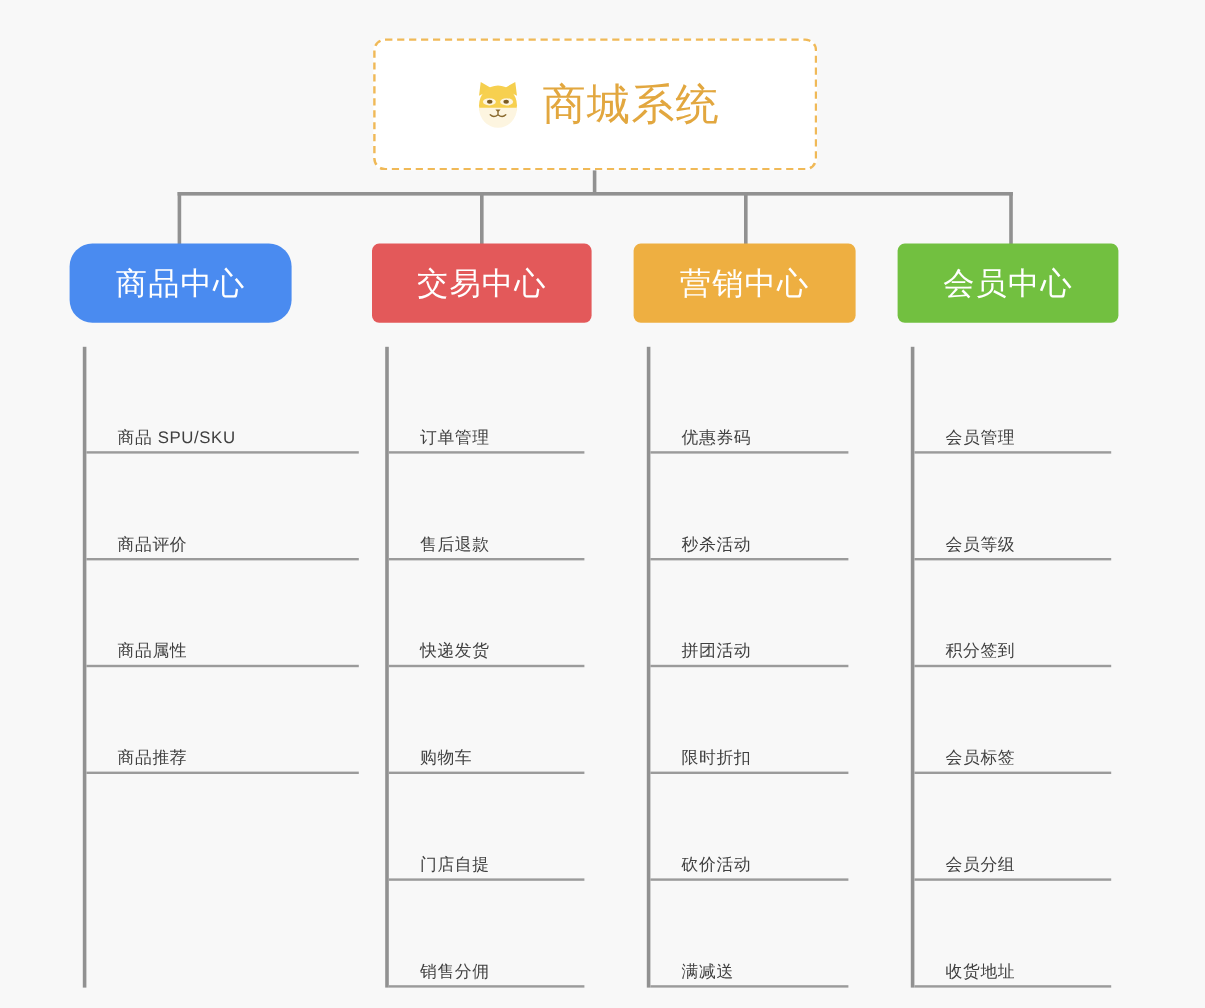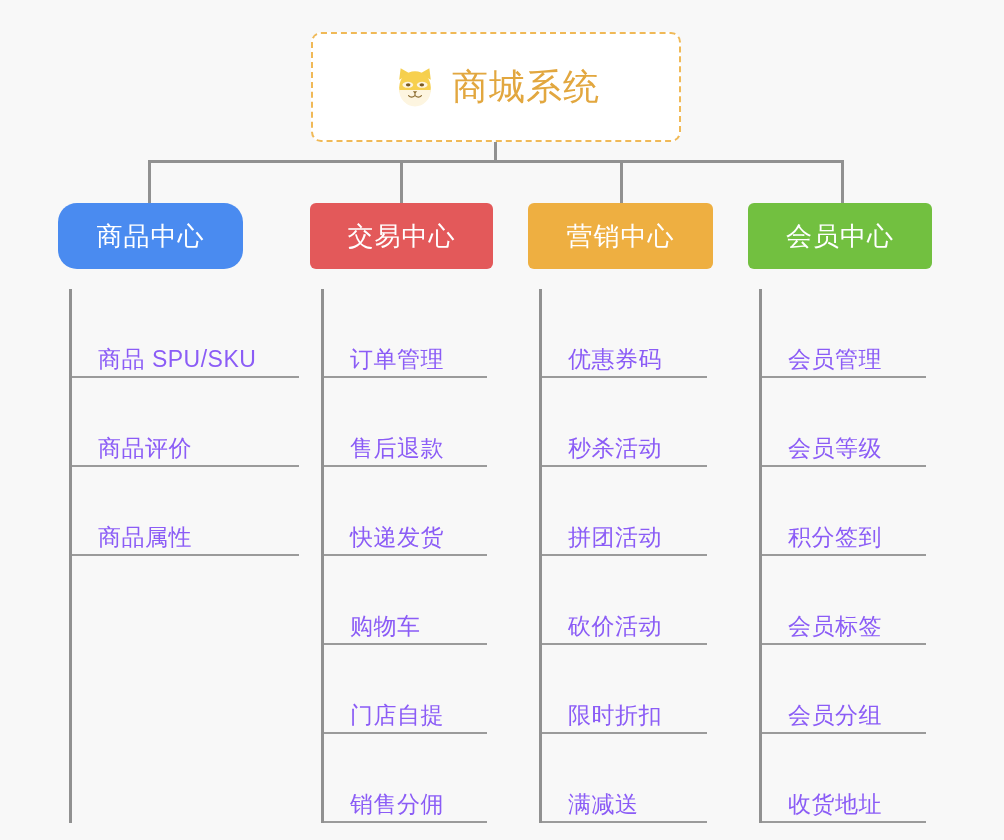--- a/index.html
+++ b/index.html
@@ -113,22 +113,22 @@
     content: "";
     position: absolute;
     left: 0;
     right: 12px;
     bottom: 0;
     height: 2px;
     background: #9b9b9b;
   }
 
   .leaf-label {
-    font-size: 23px;
-    color: #8b5cf6;
+    font-size: 14px;
+    color: #404040;
     line-height: 1.1;
     white-space: nowrap;
     letter-spacing: 0.5px;
     text-align: center;
   }
 
   
   .col-0 .leaf-item::after { right: -56px; }
   .col-1 .leaf-item::after { right: 6px; }
   .col-2 .leaf-item::after { right: 6px; }
@@ -180,20 +180,23 @@
           <div class="leaf-spine" style="background: rgb(145, 145, 145); height: 534px;"></div>
           <div class="leaf-item">
             <span class="leaf-label">商品 SPU/SKU</span>
           </div>
           <div class="leaf-item">
             <span class="leaf-label">商品评价</span>
           </div>
           <div class="leaf-item">
             <span class="leaf-label">商品属性</span>
           </div>
+          <div class="leaf-item">
+            <span class="leaf-label">商品推荐</span>
+          </div>
         </div>
       </div>
       <div class="column col-1" style="left: 310px; width: 183px;">
         <div class="cat-header" style="background: rgb(227, 89, 90);">
           <span>交易中心</span>
         </div>
         <div class="leaf-list">
           <div class="leaf-spine" style="background: rgb(145, 145, 145); height: 534px;"></div>
           <div class="leaf-item">
             <span class="leaf-label">订单管理</span>
@@ -224,24 +227,24 @@
           <div class="leaf-item">
             <span class="leaf-label">优惠券码</span>
           </div>
           <div class="leaf-item">
             <span class="leaf-label">秒杀活动</span>
           </div>
           <div class="leaf-item">
             <span class="leaf-label">拼团活动</span>
           </div>
           <div class="leaf-item">
+            <span class="leaf-label">限时折扣</span>
+          </div>
+          <div class="leaf-item">
             <span class="leaf-label">砍价活动</span>
-          </div>
-          <div class="leaf-item">
-            <span class="leaf-label">限时折扣</span>
           </div>
           <div class="leaf-item">
             <span class="leaf-label">满减送</span>
           </div>
         </div>
       </div>
       <div class="column col-3" style="left: 748px; width: 184px;">
         <div class="cat-header" style="background: rgb(114, 192, 64);">
           <span>会员中心</span>
         </div>

